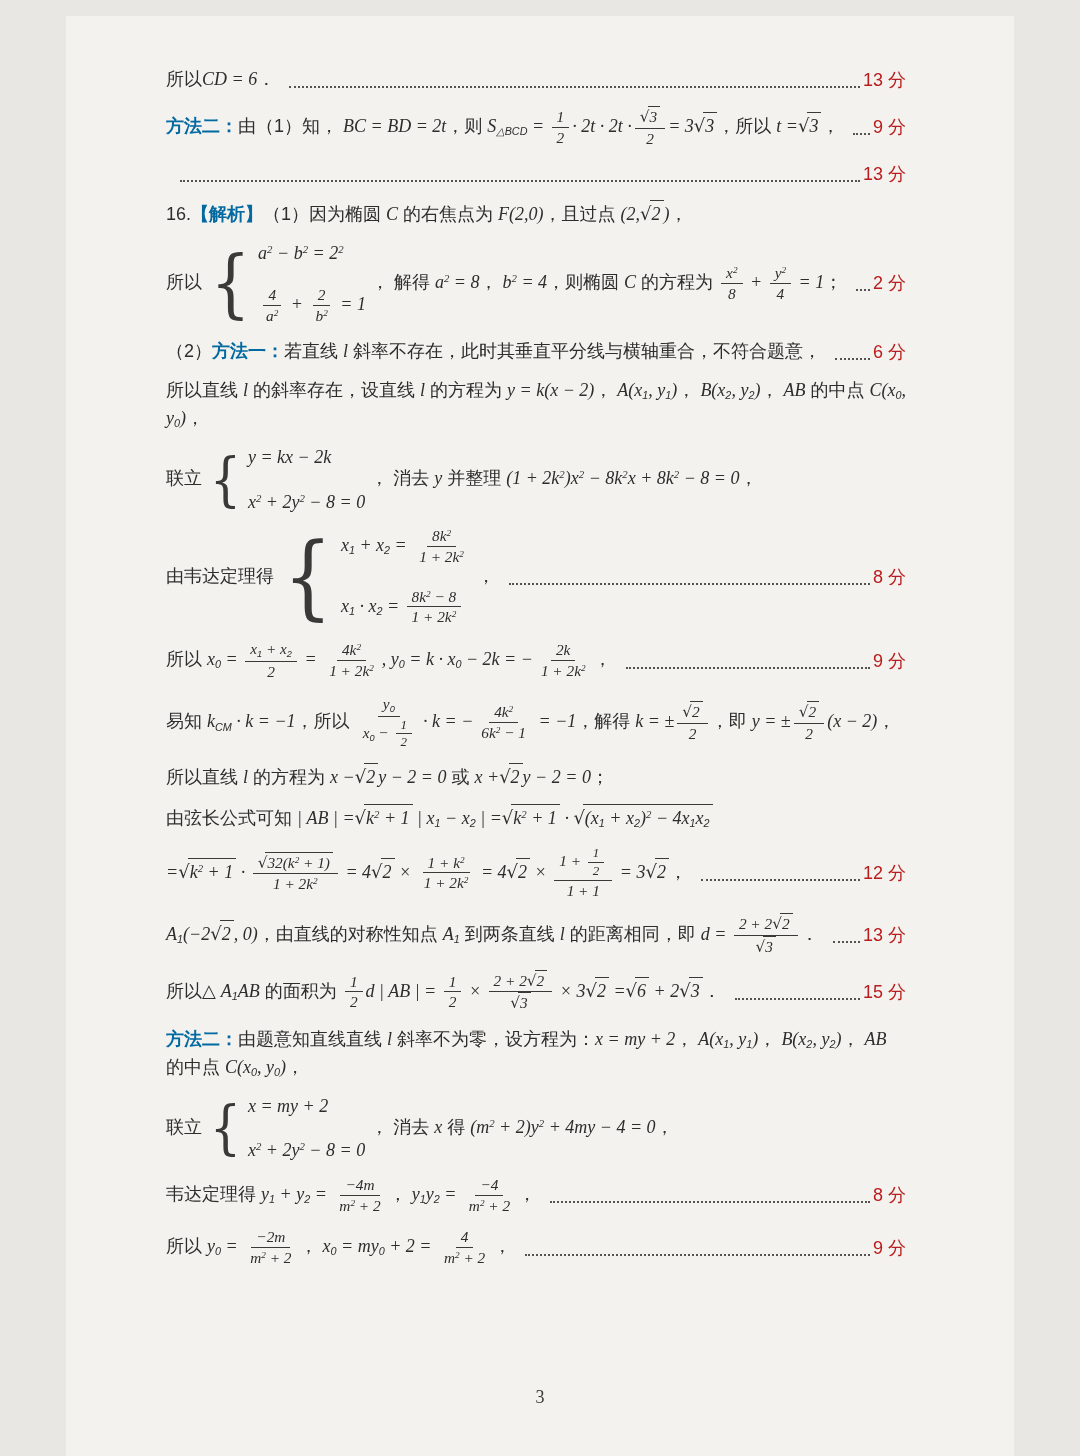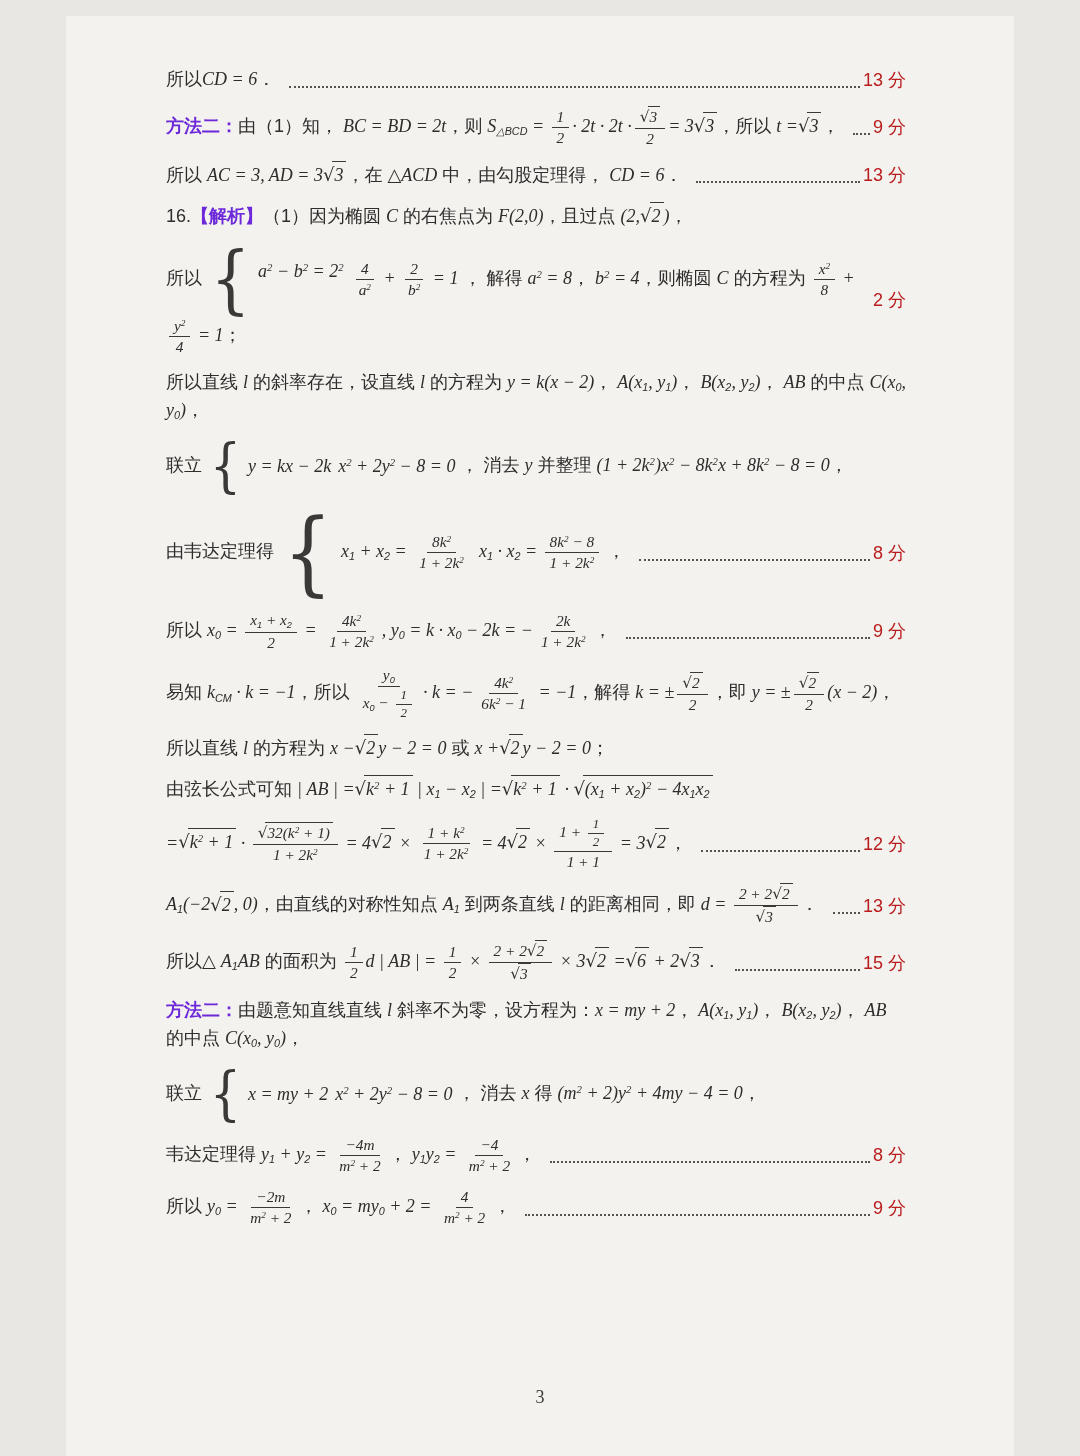--- a/index.html
+++ b/index.html
@@ -20,21 +20,21 @@
     display:flex;
     align-items:center;
     margin-bottom:12px;
     min-height:27px;
   }
   .line-content{
     flex:0 1 auto;
     line-height:1.55;
   }
   .seg-t{font-family:"Liberation Sans","DejaVu Sans",sans-serif;}
-  .seg-rd{color:#6d28d9;font-weight:bold;}
+  .seg-rd{color:#0369a1;font-weight:bold;}
   .seg-m{font-family:"Liberation Serif","DejaVu Serif",serif;font-style:italic;}
   .seg-sb{font-family:Liberation Sans, sans-serif;font-style:italic;font-size:0.6em;vertical-align:-0.3em;}
   .seg-sp{font-family:"Liberation Serif","DejaVu Serif",serif;font-style:italic;font-size:0.6em;vertical-align:0.55em;}
   .frac{
     display:inline-flex;
     flex-direction:column;
     align-items:center;
     vertical-align:middle;
     margin:0 3px;
     font-size:0.85em;
@@ -60,22 +60,22 @@
   .cases > .cases-brace{
     font-family:"DejaVu Serif",serif;
     line-height:1;
     font-weight:400;
     margin-right:4px;
     transform:scaleX(0.85);
     color:#3a3937;
   }
   .cases > .cases-col{
     display:inline-flex;
-    flex-direction:row;
-    gap:7px;
+    flex-direction:column;
+    gap:20px;
     align-items:flex-start;
   }
   .cases-row{white-space:nowrap;line-height:1.35;}
   .dotfill{
     flex:1 1 auto;
     display:flex;
     align-items:flex-end;
     height:1.35em;
     min-width:50px;
   }
@@ -118,21 +118,20 @@
           </span><span class="seg-m">· 2t · 2t ·</span><span class="frac">
             <span class="fn"><span class="sqrt"><span class="sqrt-s">√</span><span class="sqrt-c"><span class="seg-m">3</span></span></span></span>
             <span class="fd"><span class="seg-m">2</span></span>
           </span><span class="seg-m">= 3</span><span class="sqrt"><span class="sqrt-s">√</span><span class="sqrt-c"><span class="seg-m">3</span></span></span><span class="seg-t">，所以 </span><span class="seg-m">t =</span><span class="sqrt"><span class="sqrt-s">√</span><span class="sqrt-c"><span class="seg-m">3</span></span></span><span class="seg-t">，</span></span>
         <span class="dotfill">
           <span class="leader"></span>
           <span class="score">9 分</span>
         </span>
       </div>
       <div class="line">
-        <span class="line-content"><span class="seg-t">所以 </span><span class="seg-m">AC = 3, AD = 3</span><span class="sqrt"><span class="sqrt-s">√</span><span class="sqrt-c"><span class="seg-m">3</span></span></span><span class="seg-t">，在 △</span><span class="seg-m">ACD</span><span class="seg-t"> 中，由勾股定理得， </span><span class="seg-m">CD = 6</span><span class="seg-t">．</span></span>
         <span class="dotfill">
           <span class="leader"></span>
           <span class="score">13 分</span>
         </span>
       </div>
       <div class="line">
         <span class="line-content"><span class="seg-t">16.</span><span class="seg-rd">【解析】</span><span class="seg-t">（1）因为椭圆 </span><span class="seg-m">C</span><span class="seg-t"> 的右焦点为 </span><span class="seg-m">F(2,0)</span><span class="seg-t">，且过点 </span><span class="seg-m">(2,</span><span class="sqrt"><span class="sqrt-s">√</span><span class="sqrt-c"><span class="seg-m">2</span></span></span><span class="seg-m">)</span><span class="seg-t">，</span></span>
       </div>
       <div class="line">
         <span class="line-content"><span class="seg-t">所以</span><span class="cases">
@@ -153,20 +152,27 @@
           </span><span class="seg-m"> + </span><span class="frac">
             <span class="fn"><span class="seg-m">y</span><span class="seg-sp">2</span></span>
             <span class="fd"><span class="seg-m">4</span></span>
           </span><span class="seg-m"> = 1</span><span class="seg-t">；</span></span>
         <span class="dotfill">
           <span class="leader"></span>
           <span class="score">2 分</span>
         </span>
       </div>
       <div class="line">
+        <span class="line-content"><span class="seg-t">（2）</span><span class="seg-rd">方法一：</span><span class="seg-t">若直线 </span><span class="seg-m">l</span><span class="seg-t"> 斜率不存在，此时其垂直平分线与横轴重合，不符合题意，</span></span>
+        <span class="dotfill">
+          <span class="leader"></span>
+          <span class="score">6 分</span>
+        </span>
+      </div>
+      <div class="line">
         <span class="line-content"><span class="seg-t">所以直线 </span><span class="seg-m">l</span><span class="seg-t"> 的斜率存在，设直线 </span><span class="seg-m">l</span><span class="seg-t"> 的方程为 </span><span class="seg-m">y = k(x − 2)</span><span class="seg-t">， </span><span class="seg-m">A(x</span><span class="seg-sb">1</span><span class="seg-m">, y</span><span class="seg-sb">1</span><span class="seg-m">)</span><span class="seg-t">， </span><span class="seg-m">B(x</span><span class="seg-sb">2</span><span class="seg-m">, y</span><span class="seg-sb">2</span><span class="seg-m">)</span><span class="seg-t">， </span><span class="seg-m">AB</span><span class="seg-t"> 的中点 </span><span class="seg-m">C(x</span><span class="seg-sb">0</span><span class="seg-m">, y</span><span class="seg-sb">0</span><span class="seg-m">)</span><span class="seg-t">，</span></span>
       </div>
       <div class="line">
         <span class="line-content"><span class="seg-t">联立</span><span class="cases">
             <span class="cases-brace" style="font-size: 58px;">{</span>
             <span class="cases-col">
               <span class="cases-row"><span class="seg-m">y = kx − 2k</span></span>
               <span class="cases-row"><span class="seg-m">x</span><span class="seg-sp">2</span><span class="seg-m"> + 2y</span><span class="seg-sp">2</span><span class="seg-m"> − 8 = 0</span></span>
             </span>
           </span><span class="seg-t">， 消去 </span><span class="seg-m">y</span><span class="seg-t"> 并整理 </span><span class="seg-m">(1 + 2k</span><span class="seg-sp">2</span><span class="seg-m">)x</span><span class="seg-sp">2</span><span class="seg-m"> − 8k</span><span class="seg-sp">2</span><span class="seg-m">x + 8k</span><span class="seg-sp">2</span><span class="seg-m"> − 8 = 0</span><span class="seg-t">，</span></span>

